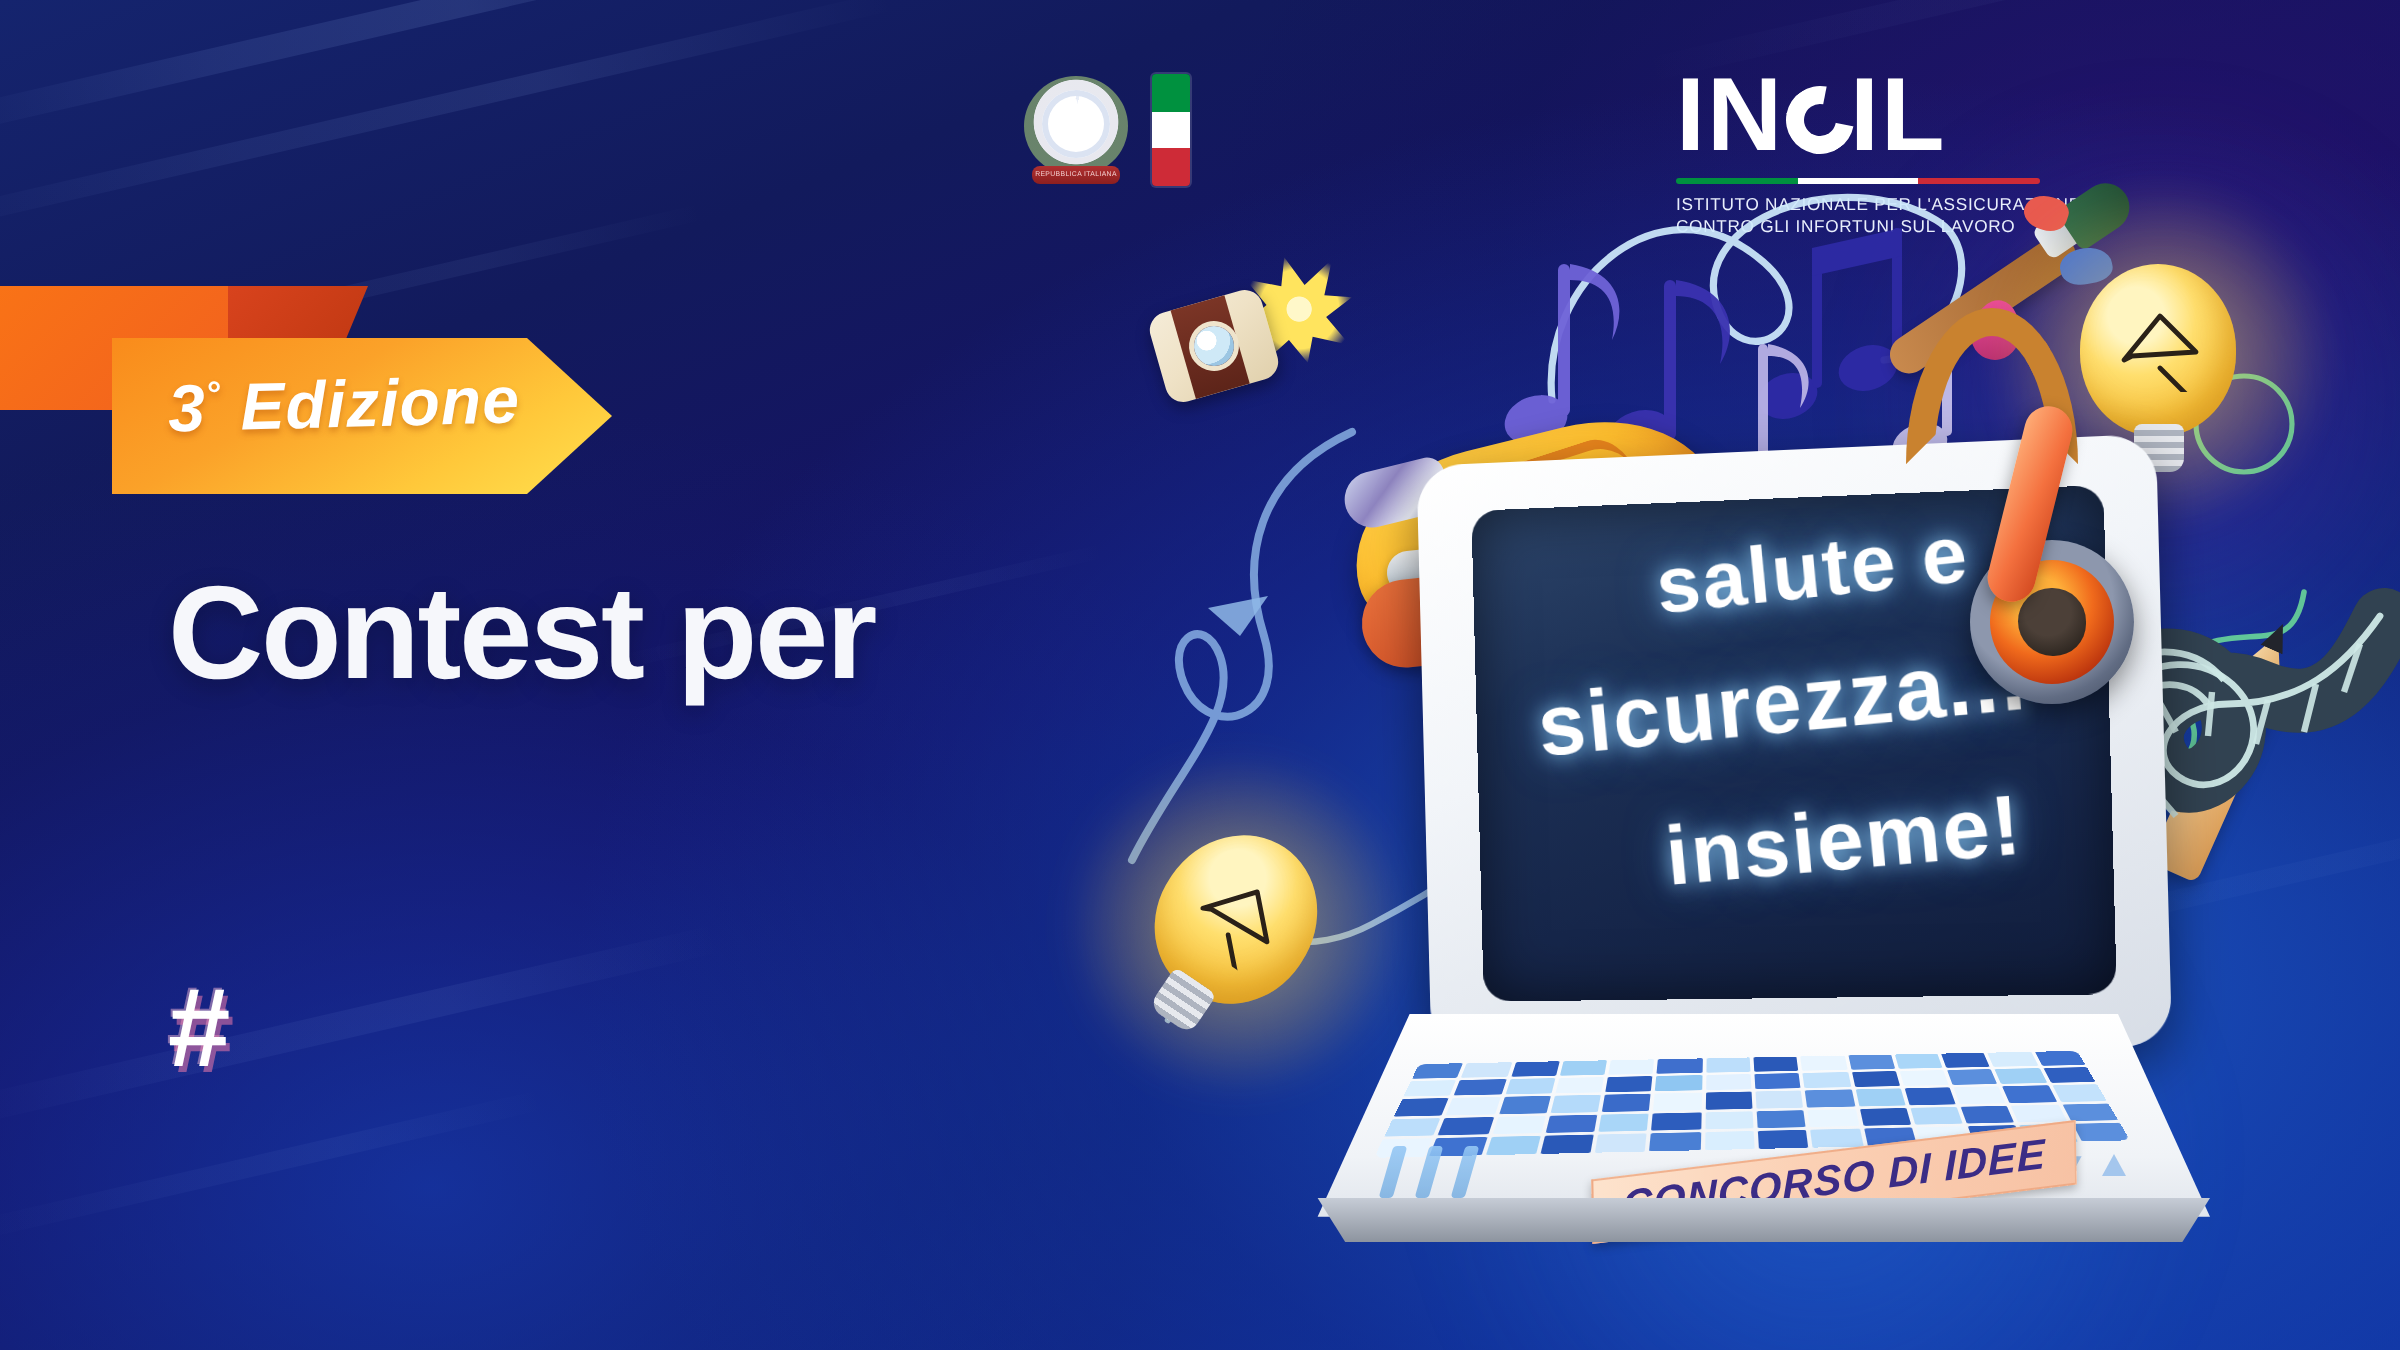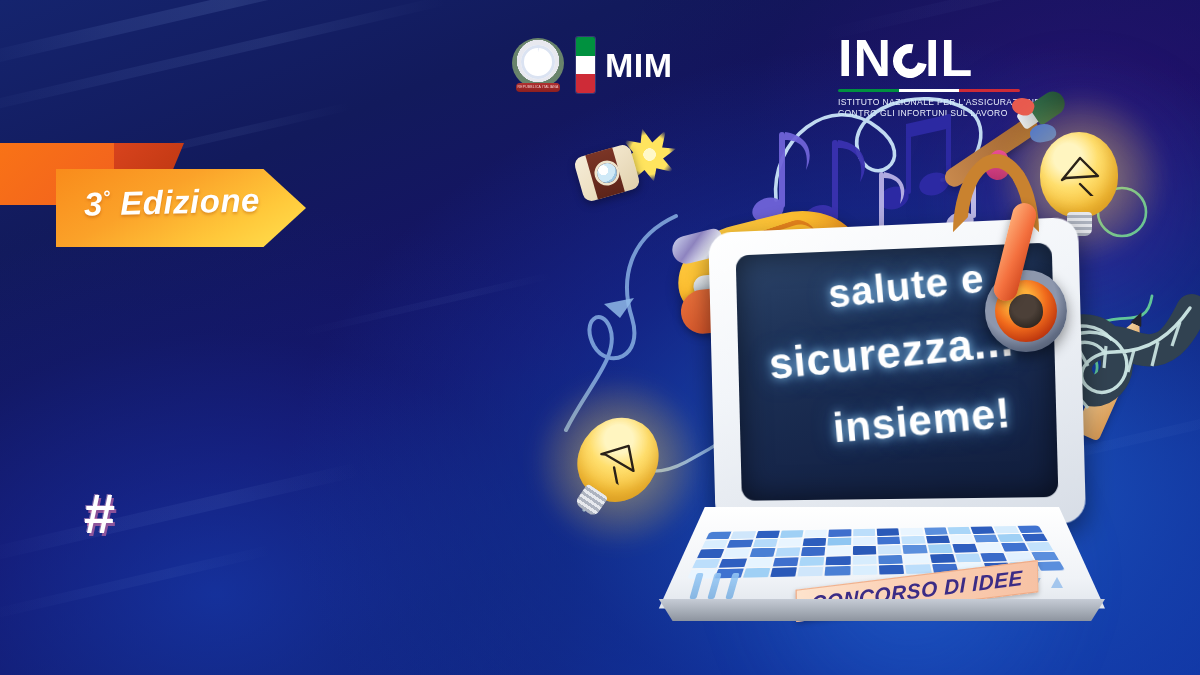--- a/index.html
+++ b/index.html
@@ -172,21 +172,20 @@
         <div class="cog"></div>
         <div class="star"></div>
         <div class="ribbon">REPUBBLICA ITALIANA</div>
       </div>
       <div class="tric-vert">
         <i style="background:#00913f"></i>
           <i style="background:#ffffff"></i>
           <i style="background:#ce2b37"></i>
       </div>
       <div class="mim-text">
-        <div class="mim-acr">MIM</div>
       </div>
     </div>
 
     <div class="logo-inail">
       <div class="inail-word">
         <span>IN</span>
         <span class="ring"></span>
         <span>IL</span>
       </div>
       <div class="inail-rule">
@@ -202,20 +201,21 @@
   </div>
 
   <div id="ribbon-wrap">
     <div class="rib-back"></div>
     <div class="rib-fold"></div>
     <div class="rib-main"></div>
     <div class="rib-label"><span>3</span><sup>°</sup> <span>Edizione</span></div>
   </div>
 
   <div id="headline">
+    <div class="hl-line">Contest per</div>
   </div>
 
   <div id="hashtag">
     <div class="hash-glyph">#</div>
   </div>
 
   <div id="art">
 
     <svg class="deco" style="left:230px; top:-10px; width:220px; height:130px;" viewBox="0 0 220 130">
       <path d="M6 120 C0 60, 60 10, 108 48 C150 80, 100 112, 88 72 C76 30, 150 2, 198 30 C225 46, 206 96, 172 100" fill="none" stroke="#cfeafc" stroke-width="3.6" stroke-linecap="round" opacity="0.92"></path>

